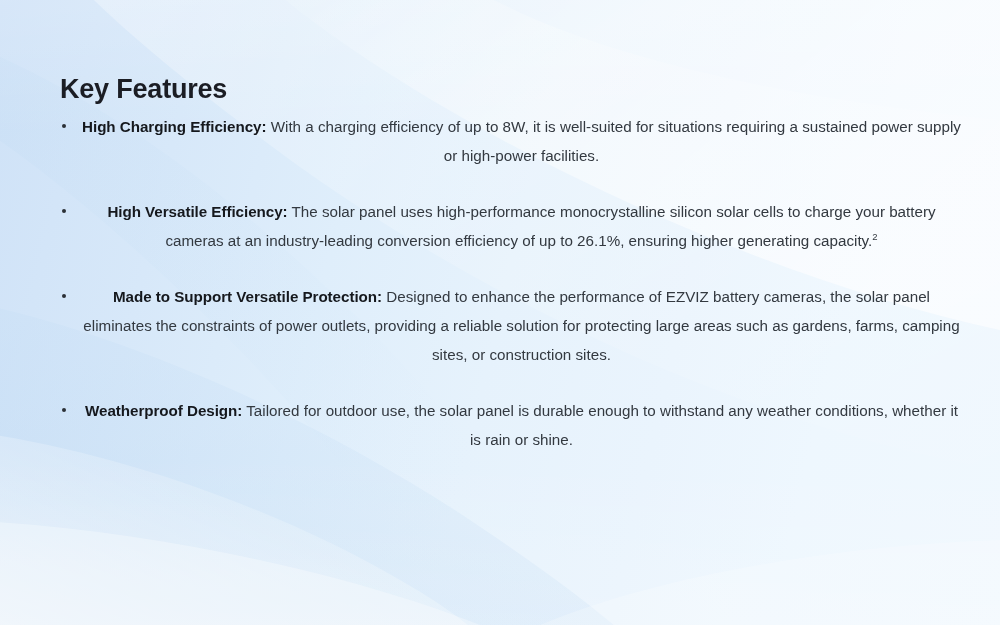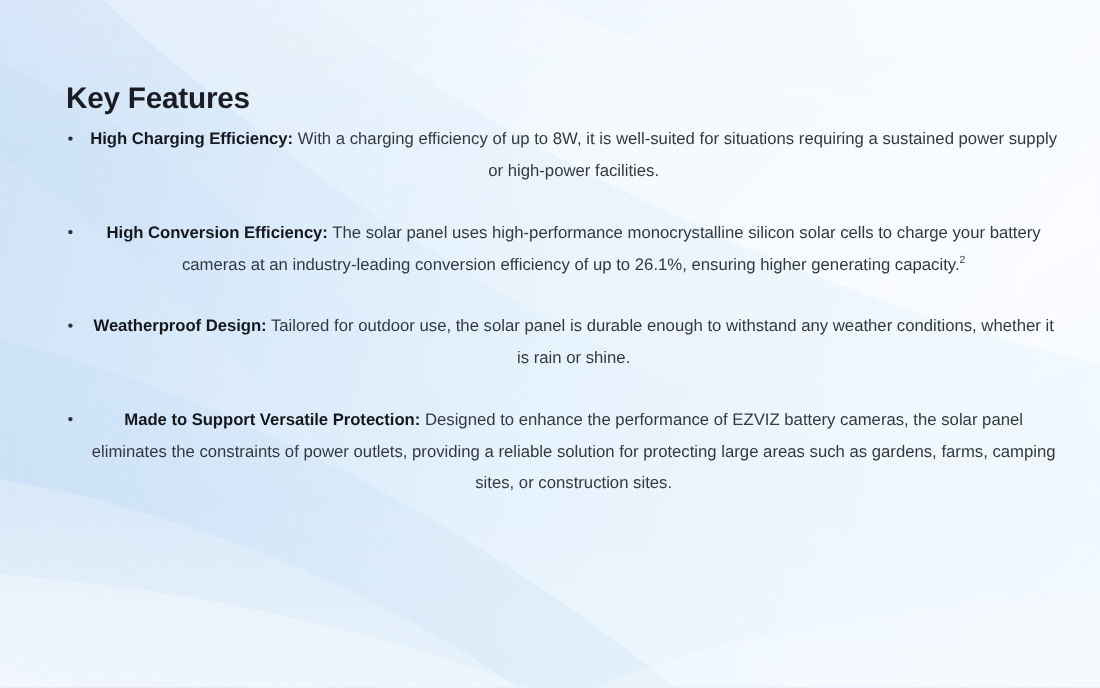--- a/index.html
+++ b/index.html
@@ -175,32 +175,32 @@
     <ul class="feature-list">
 
       <li class="feature-item">
         <span class="bullet-dot"></span>
         <span class="feature-term">High Charging Efficiency:</span>
         <span class="feature-desc"> With a charging efficiency of up to 8W, it is well-suited for situations requiring a sustained power supply or high-power facilities.</span><span class="footnote-mark"></span>
       </li>
 
       <li class="feature-item">
         <span class="bullet-dot"></span>
-        <span class="feature-term">High Conversion Efficiency:</span>
+        <span class="feature-term">High Versatile Efficiency:</span>
         <span class="feature-desc"> The solar panel uses high-performance monocrystalline silicon solar cells to charge your battery cameras at an industry-leading conversion efficiency of up to 26.1%, ensuring higher generating capacity.</span><span class="footnote-mark">2</span>
       </li>
 
+
+      <li class="feature-item">
+        <span class="bullet-dot"></span>
+        <span class="feature-term">Made to Support Versatile Protection:</span>
+        <span class="feature-desc"> Designed to enhance the performance of EZVIZ battery cameras, the solar panel eliminates the constraints of power outlets, providing a reliable solution for protecting large areas such as gardens, farms, camping sites, or construction sites.</span><span class="footnote-mark"></span>
+      </li>
 
       <li class="feature-item">
         <span class="bullet-dot"></span>
         <span class="feature-term">Weatherproof Design:</span>
         <span class="feature-desc"> Tailored for outdoor use, the solar panel is durable enough to withstand any weather conditions, whether it is rain or shine.</span><span class="footnote-mark"></span>
-      </li>
-
-      <li class="feature-item">
-        <span class="bullet-dot"></span>
-        <span class="feature-term">Made to Support Versatile Protection:</span>
-        <span class="feature-desc"> Designed to enhance the performance of EZVIZ battery cameras, the solar panel eliminates the constraints of power outlets, providing a reliable solution for protecting large areas such as gardens, farms, camping sites, or construction sites.</span><span class="footnote-mark"></span>
       </li>
 
     </ul>
   </div>
 </div>
 
 </body></html>

